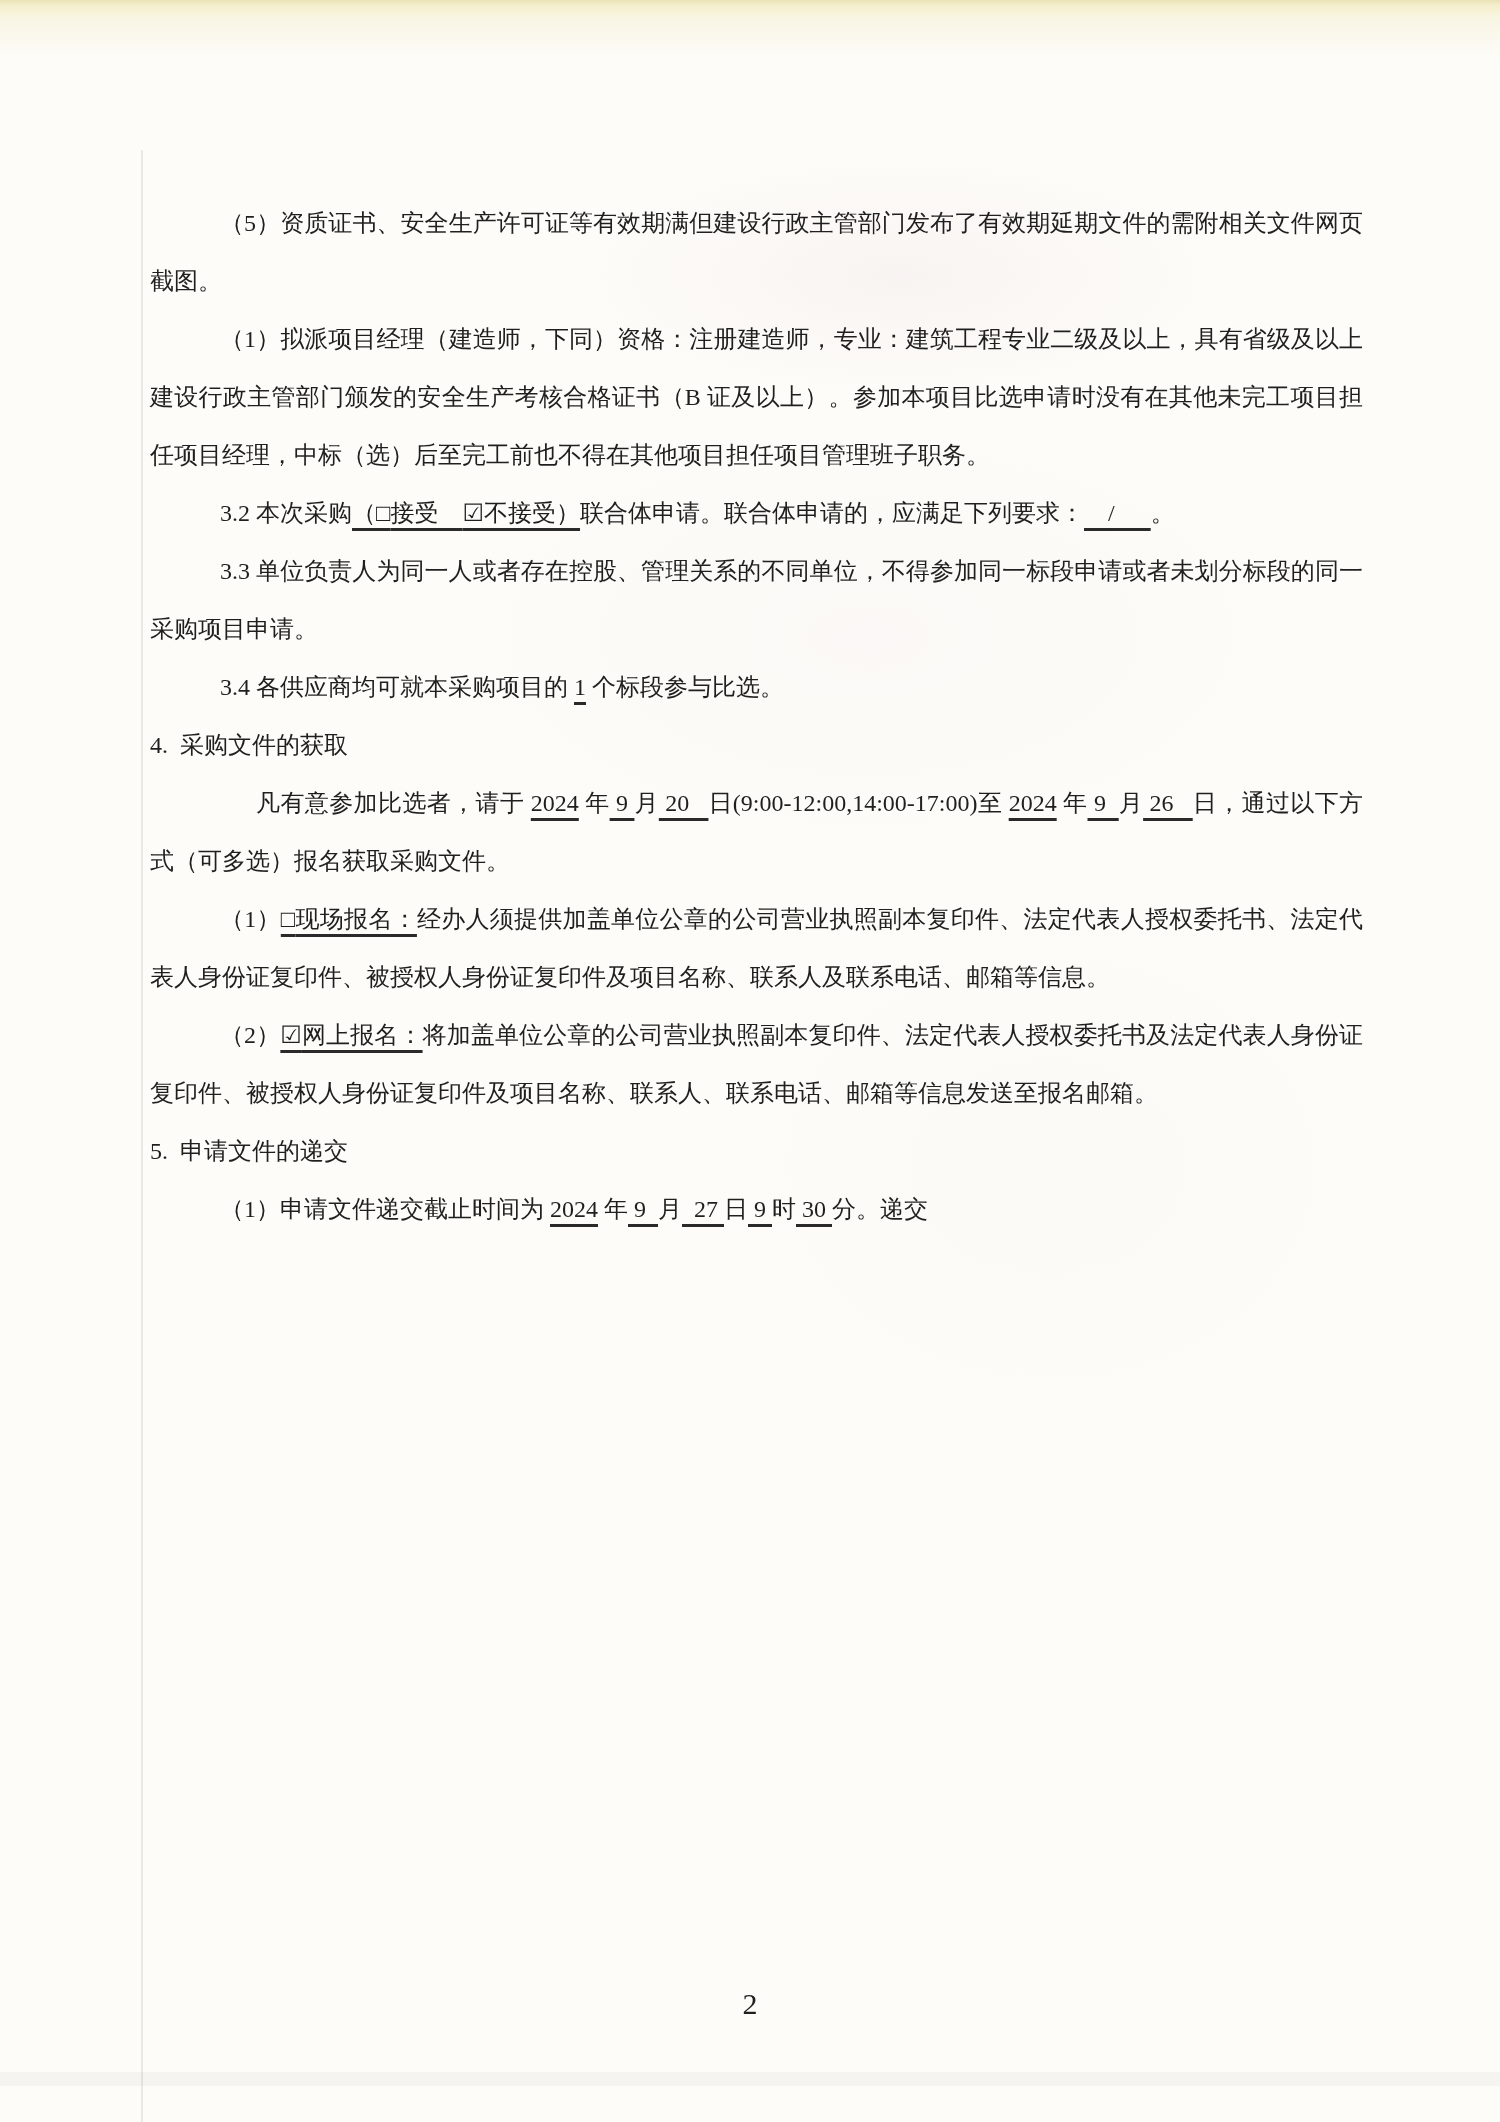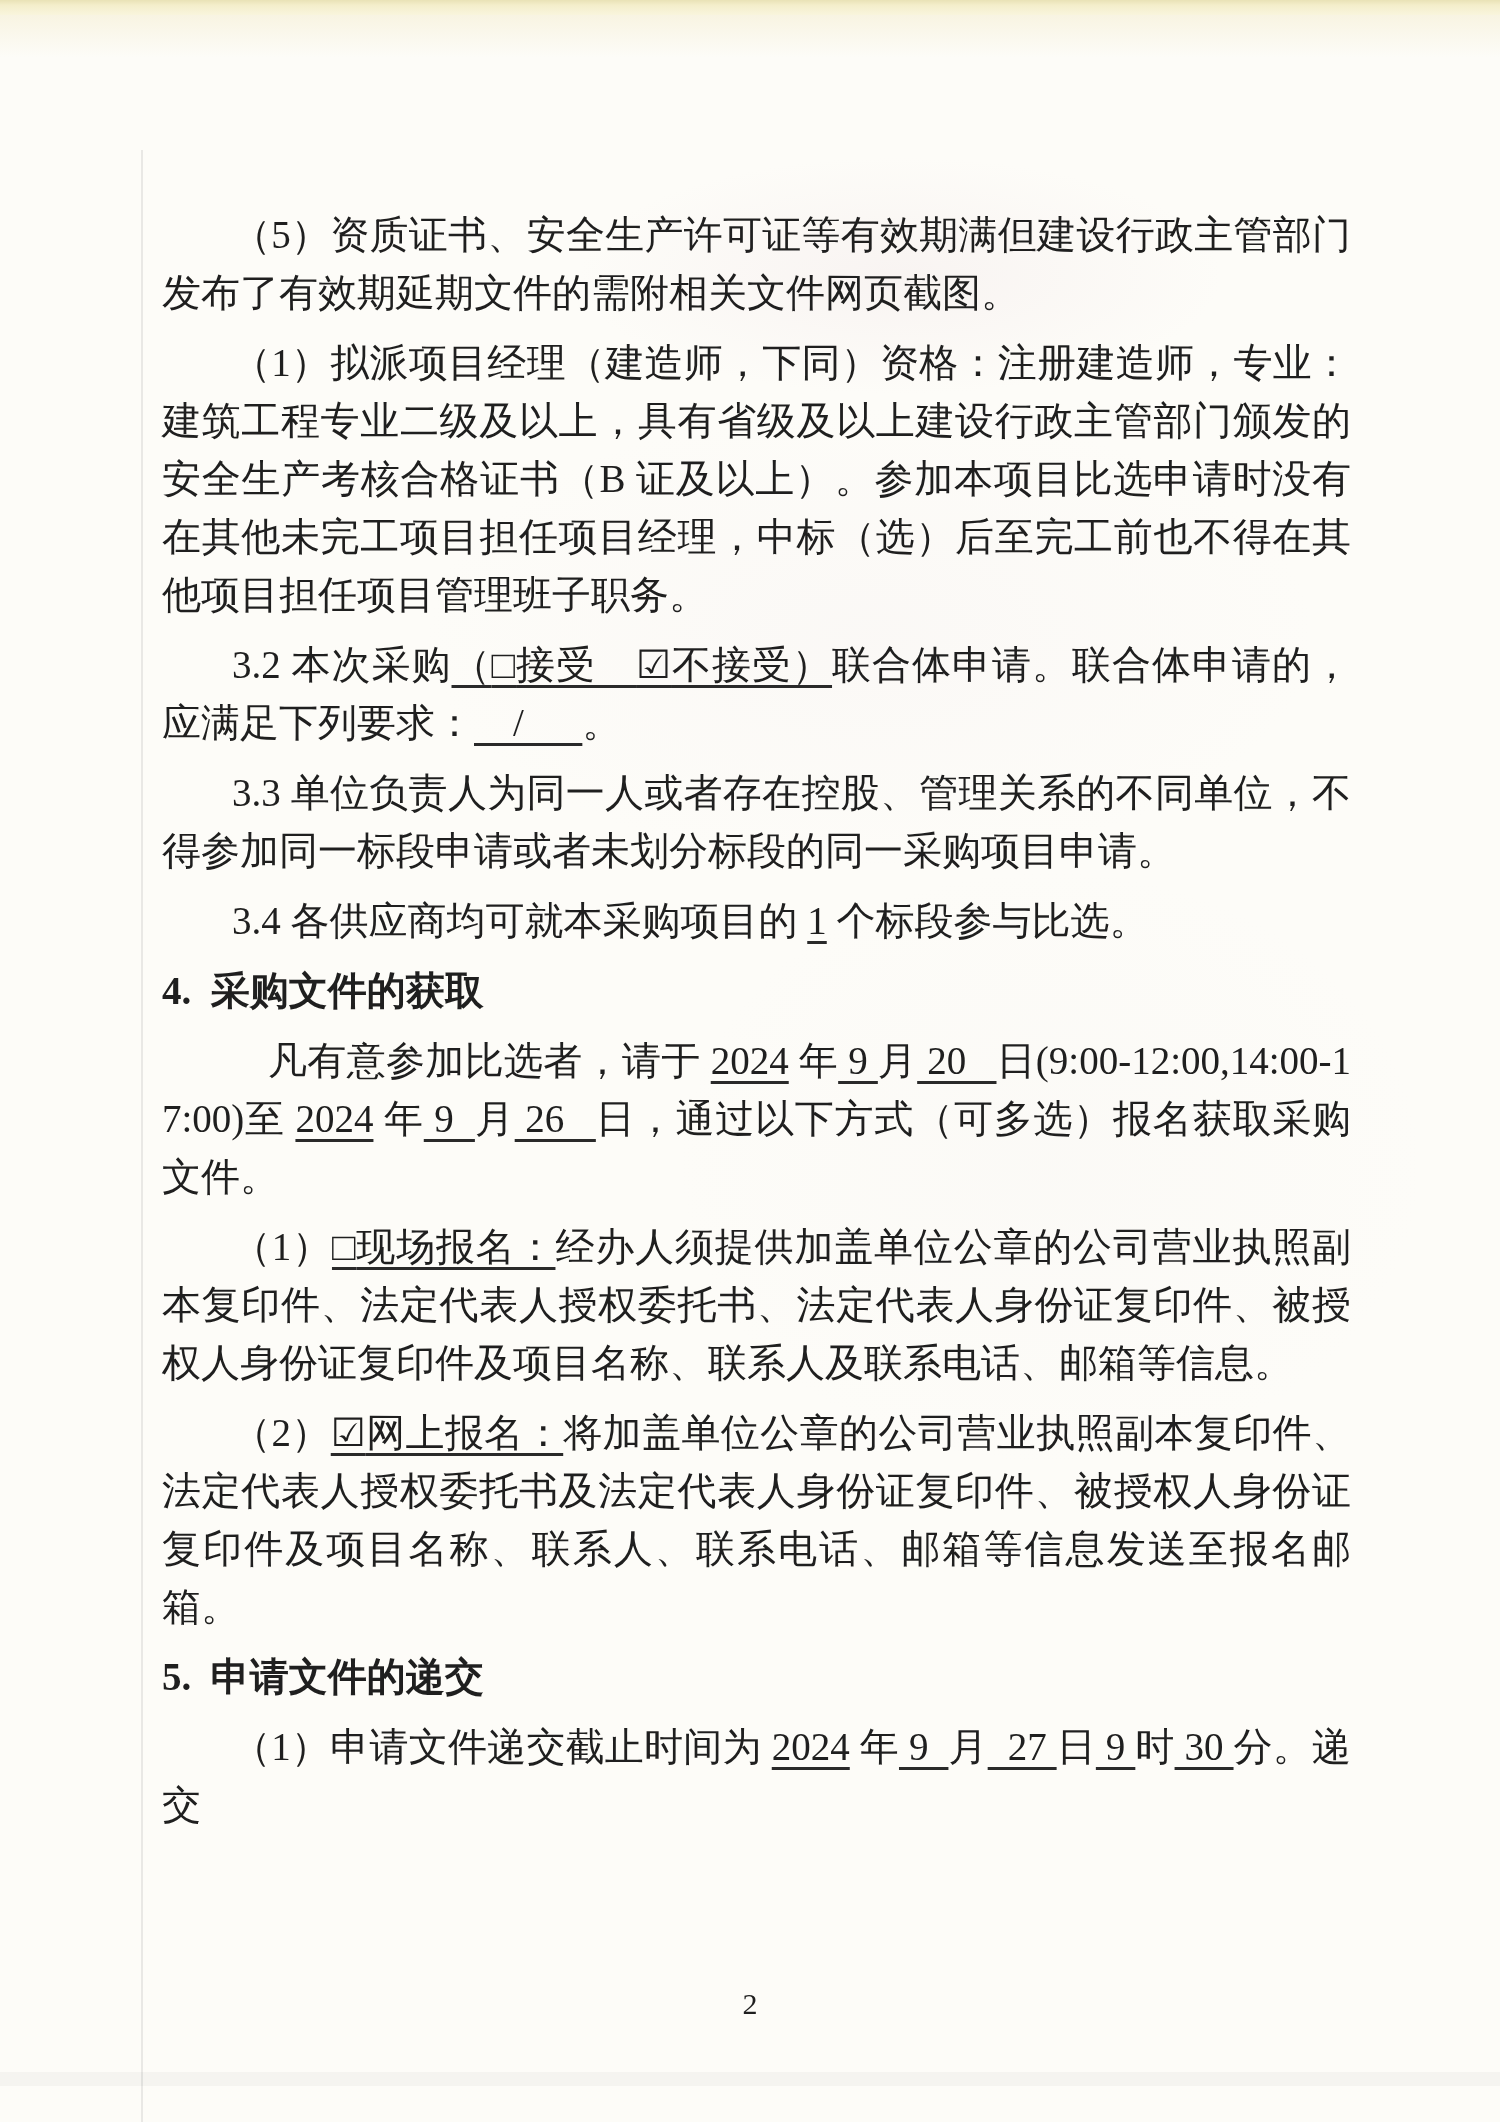--- a/index.html
+++ b/index.html
@@ -37,30 +37,30 @@
     background:rgba(110,110,110,0.14);
   }
   .bottom-band{
     position:absolute;left:0;right:0;top:2072px;height:14px;
     background:rgba(60,60,60,0.045);
   }
   .doc{
     position:absolute;top:194px;left:150px;width:1213px;
   }
   .para{
-    margin:12px;
-    font-size:39px;
+    margin:0;
+    font-size:24px;
     line-height:58px;
     text-align:justify;
     white-space:pre-wrap;
     text-indent:70px;
     word-break:break-all;
   }
   .sec{
-    font-weight:bold;
+    font-weight:normal;
     text-indent:0;
   }
   .indent3{
     text-indent:106px;
   }
   .u{
     text-decoration:underline;
     text-decoration-color:#2a2a2a;
     text-decoration-thickness:2.5px;
     text-underline-offset:7px;

